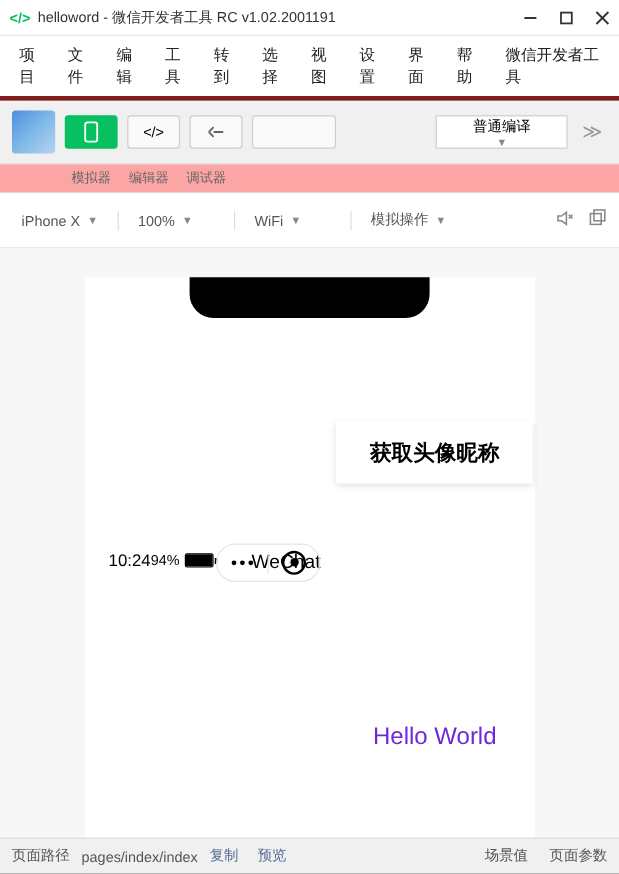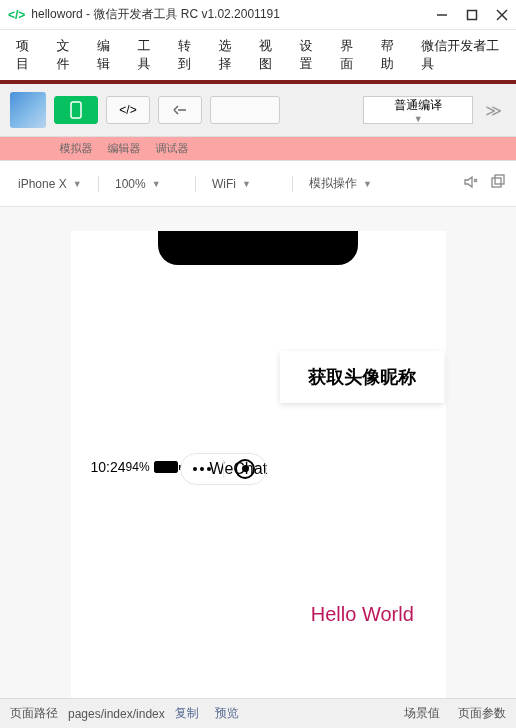--- a/index.html
+++ b/index.html
@@ -36,21 +36,21 @@
 .wechat-header { display: flex; align-items: center; justify-content: center; padding: 18px 12px 10px; position: relative; font-size: 16px; }
 .capsule { position: absolute; right: 12px; display: flex; align-items: center; border: 1px solid #e5e5e5; border-radius: 18px; height: 32px; overflow: hidden; }
 .capsule-btn { width: 42px; height: 100%; display: flex; align-items: center; justify-content: center; cursor: pointer; }
 .capsule-sep { width: 1px; height: 18px; background: #e5e5e5; }
 .dots { display: flex; gap: 3px; }
 .dots span { width: 4px; height: 4px; background: #000; border-radius: 50%; }
 .target-icon { width: 20px; height: 20px; border: 2.5px solid #000; border-radius: 50%; display: flex; align-items: center; justify-content: center; }
 .target-icon::after { content: ''; width: 7px; height: 7px; background: #000; border-radius: 50%; }
 .page-content { flex: 1; display: flex; flex-direction: column; align-items: center; padding-top: 120px; }
 .get-info-btn { background: #fff; border: none; padding: 14px 28px; font-size: 18px; font-weight: 700; cursor: pointer; box-shadow: 0 2px 6px rgba(0,0,0,0.12); }
-.hello-text { margin-top: 200px; font-size: 20px; color: #be185d; }
+.hello-text { margin-top: 200px; font-size: 20px; color: #6d28d9; }
 .bottom-bar { display: flex; align-items: center; background: #f0f0f0; padding: 6px 10px; font-size: 12px; color: #555; border-top: 1px solid #ddd; gap: 10px; }
 .bottom-links { display: flex; gap: 16px; color: #576b95; }
 .bottom-link { cursor: pointer; }
 .bottom-right { margin-left: auto; display: flex; gap: 18px; }
 .caret { font-size: 9px; color: #888; }
 </style>
 </head>
 <body>
 
 <div class="app-window">

